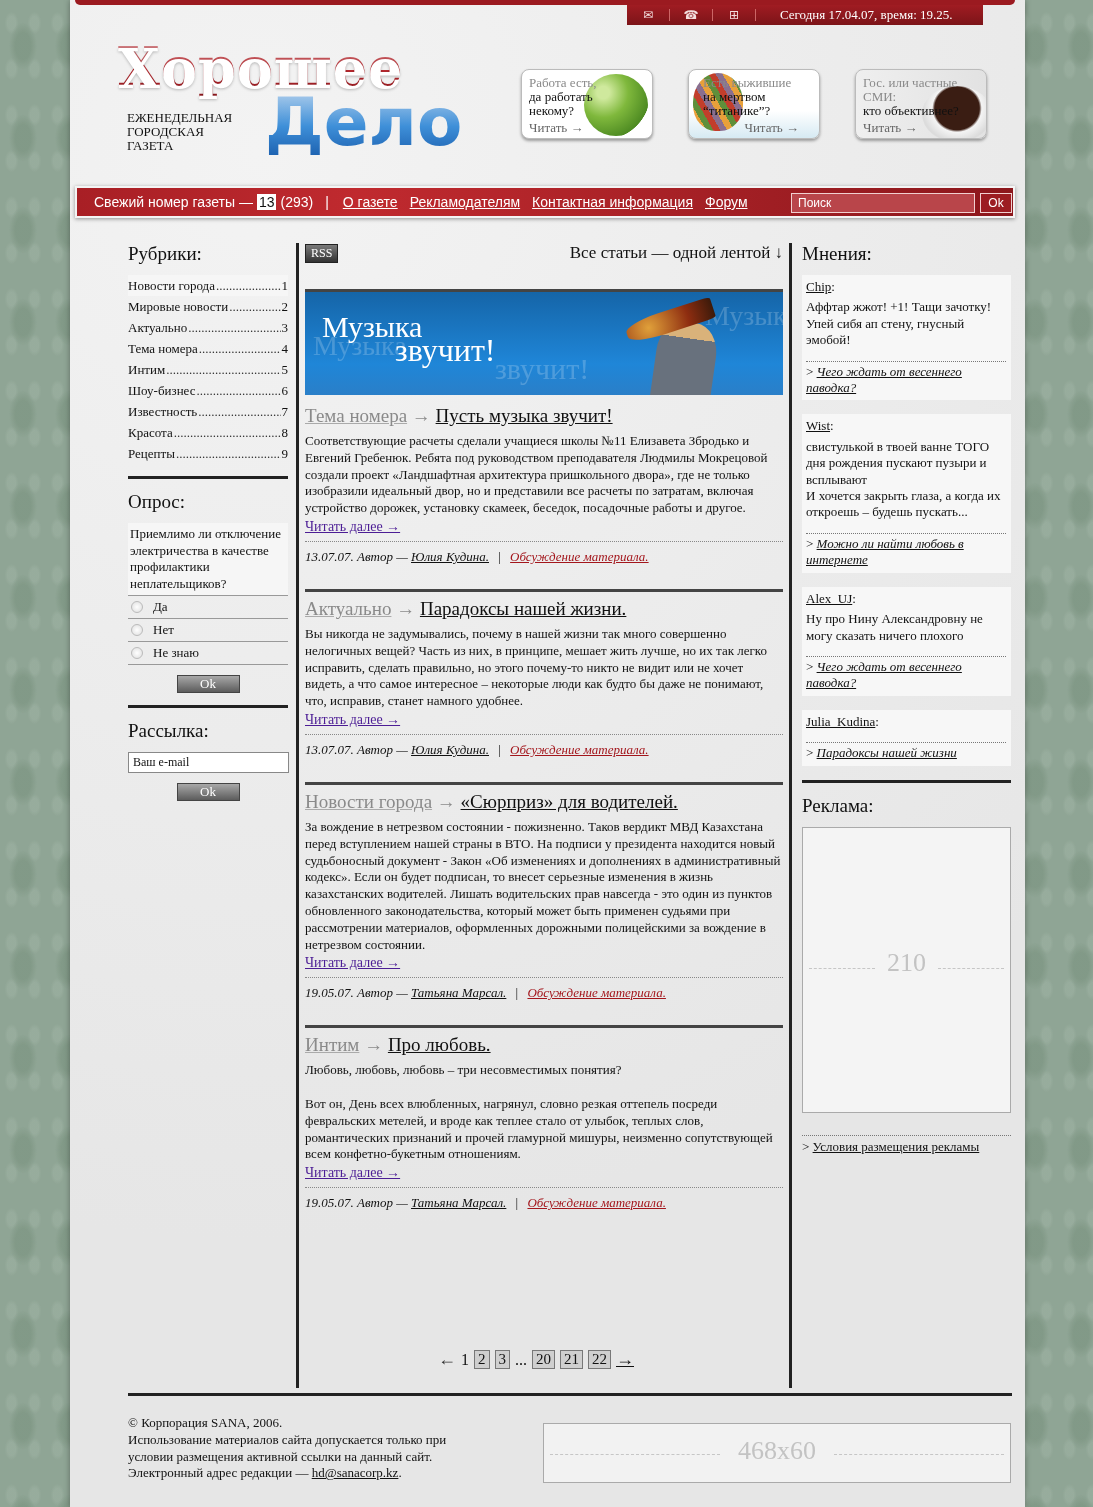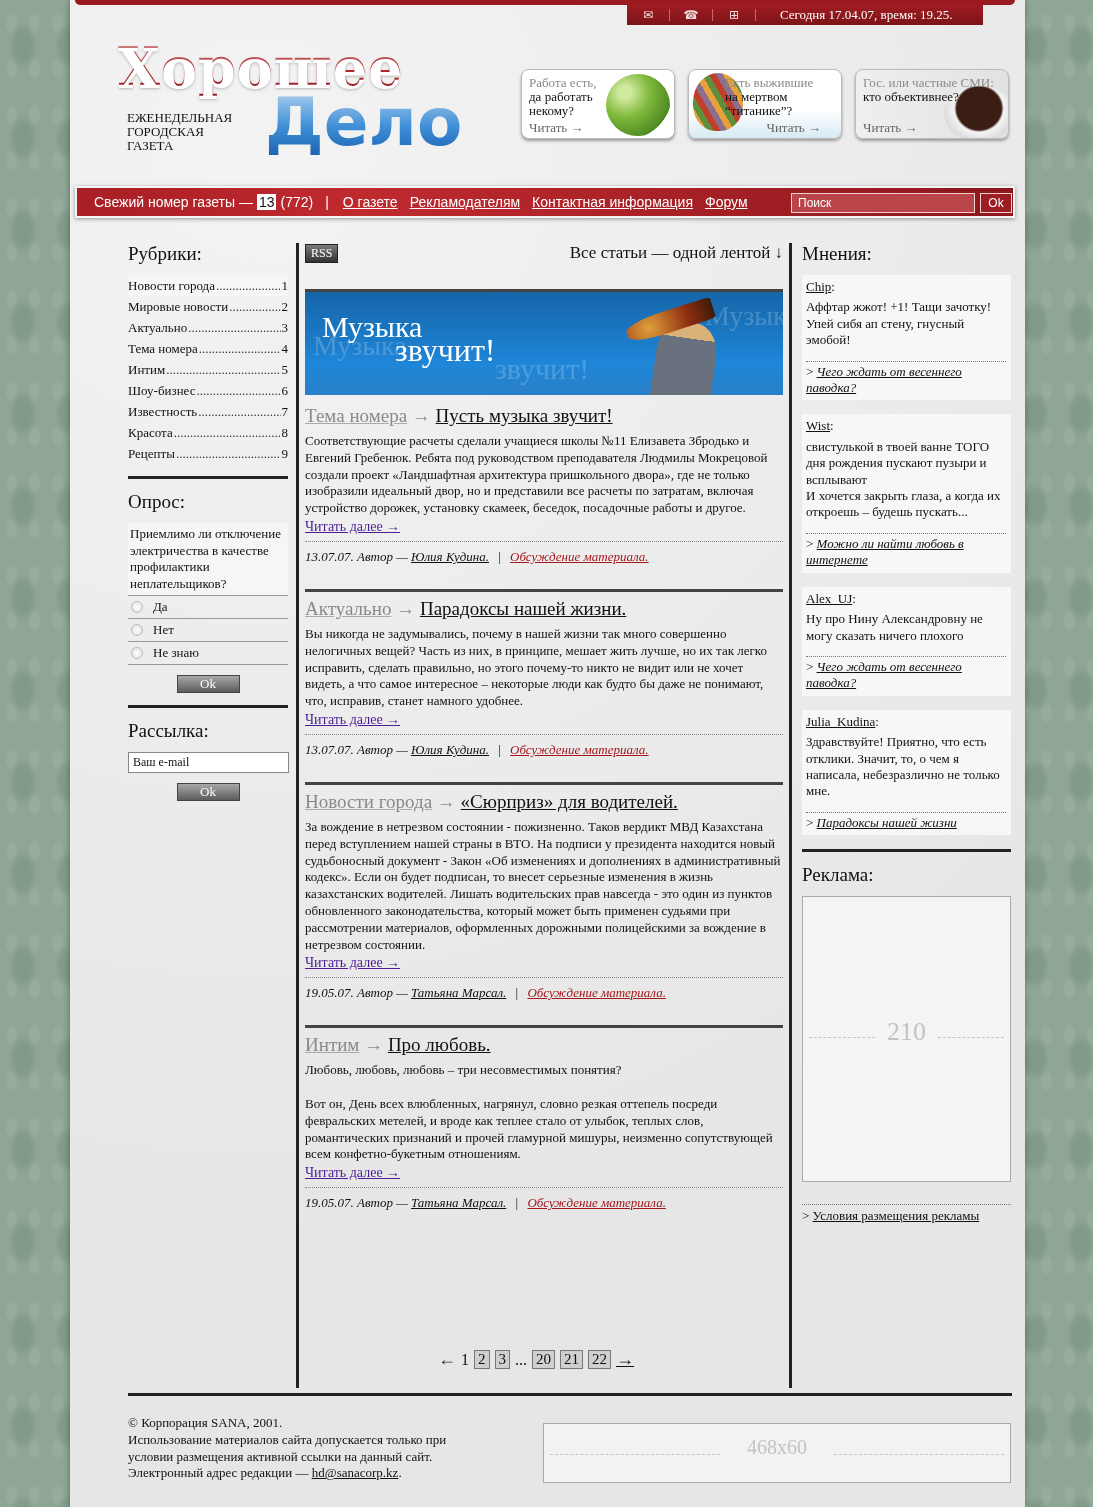--- a/index.html
+++ b/index.html
@@ -48,21 +48,21 @@
   .logo2 {
     position: absolute; left: 265px; top: 88px; font-family: "DejaVu Sans", sans-serif; font-weight: bold;
     font-size: 66px; line-height: 70px;
     background: linear-gradient(#b8d3ee 0%, #3e8fd8 55%, #1b5fae 100%);
     -webkit-background-clip: text; background-clip: text; -webkit-text-fill-color: transparent;
   }
   .tagline { position: absolute; left: 127px; top: 111px; font-size: 13px; line-height: 14px; text-transform: uppercase; color:#111; }
 
   
   .teaser {
-    position: absolute; top: 69px; width: 154px; height: 70px; border-radius: 8px;
+    position: absolute; top: 69px; width: 132px; height: 70px; border-radius: 8px;
     background: #fff; border: 1px solid #bbb; box-shadow: 0 2px 3px rgba(0,0,0,0.35);
     overflow: hidden; font-size: 13px; line-height: 14px;
   }
   .teaser .t-text { position: absolute; left: 7px; top: 6px; z-index: 2; }
   .teaser .t-grey { color: #8a8a8a; }
   .teaser .t-read { position: absolute; left: 7px; bottom: 3px; color: #666; z-index: 2; font-size: 13px; }
   .teaser .pic { position: absolute; }
   .t1 { left: 521px; }
   .t1 .pic { right: 4px; top: 4px; width: 64px; height: 62px; border-radius: 50%;
      background: radial-gradient(circle at 30% 30%, #cfe99d 10%, #7fb83c 40%, #4d8a22 75%, transparent 76%); }
@@ -148,21 +148,21 @@
   .adlabel { position:absolute; left:0; right:0; top: 120px; text-align:center; font-size: 26px; color: #c3c3c3; }
   .adline { position:absolute; top: 140px; height: 0; border-top: 1px dashed #c6c6c6; }
   .adcond { border-top: 1px dotted #777; margin-top: 22px; padding-top: 3px; font-size: 13px; }
   .adcond a { text-decoration: underline; }
 
   
   .footrule { position: absolute; left: 128px; top: 1393px; width: 884px; border-top: 3px solid #222; }
   .foot { position: absolute; left: 128px; top: 1415px; font-size: 13px; line-height: 16.8px; }
   .foot a { text-decoration: underline; }
   .fad { position: absolute; left: 543px; top: 1423px; width: 468px; height: 60px; border: 1px solid #aaa; background: #f2f2f2; }
-  .fad .lbl { position:absolute; left:0; right:0; top: 12px; text-align:center; font-size: 20px; color:#c3c3c3; }
+  .fad .lbl { position:absolute; left:0; right:0; top: 12px; text-align:center; font-size: 26px; color:#c3c3c3; }
   .fad .line { position:absolute; top: 30px; border-top: 1px dashed #c6c6c6; }
 </style>
 </head>
 <body>
 
 <div class="page"></div>
 <div class="topline"></div>
 
 <div class="topbar">
   <span class="ico">✉</span>
@@ -203,21 +203,21 @@
   <div class="t-text">
     <div class="t-grey">Гос. или частные СМИ:</div>
     <div>кто объективнее?</div>
   </div>
   <div class="t-read">Читать →</div>
 </div>
 
 <div class="nav">
   <span class="issue">Свежий номер газеты —</span>
   <span class="num">13</span>
-  <span>(772)</span>
+  <span>(293)</span>
   <span class="bar">|</span>
   <a class="nl">О газете</a>
   <a class="nl">Рекламодателям</a>
   <a class="nl">Контактная информация</a>
   <a class="nl">Форум</a>
   <div class="search">Поиск</div>
   <div class="ok">Ok</div>
 </div>
 
 <div class="left">
@@ -403,37 +403,36 @@
 И хочется закрыть глаза, а когда их откроешь – будешь пускать...</div>
     <div class="link"><span>&gt;</span> <a>Можно ли найти любовь в интернете</a></div>
   </div>
   <div class="op">
     <div><a class="name">Alex_UJ</a>:</div>
     <div class="txt">Ну про Нину Александровну не могу сказать ничего плохого</div>
     <div class="link"><span>&gt;</span> <a>Чего ждать от весеннего паводка?</a></div>
   </div>
   <div class="op">
     <div><a class="name">Julia_Kudina</a>:</div>
-    <div class="txt">Здравствуйте! Приятно, что есть отклики. Значит, то, о чем я написала, небезразлично не только мне.</div>
     <div class="link"><span>&gt;</span> <a>Парадоксы нашей жизни</a></div>
   </div>
 
   <div class="rule" style="margin-top:4px"></div>
   <div class="h2">Реклама:</div>
   <div class="adbox">
     <div class="adline" style="left:6px;width:66px"></div>
     <div class="adline" style="right:6px;width:66px"></div>
     <div class="adlabel">210</div>
   </div>
   <div class="adcond"><span>&gt;</span> <a>Условия размещения рекламы</a></div>
 </div>
 
 <div class="footrule"></div>
 <div class="foot">
-  <div>© Корпорация SANA, 2001.</div>
+  <div>© Корпорация SANA, 2006.</div>
   <div>Использование материалов сайта допускается только при</div>
   <div>условии размещения активной ссылки на данный сайт.</div>
   <div><span>Электронный адрес редакции —</span> <a>hd@sanacorp.kz</a><span>.</span></div>
 </div>
 <div class="fad">
   <div class="line" style="left:6px;width:170px"></div>
   <div class="line" style="right:6px;width:170px"></div>
   <div class="lbl">468x60</div>
 </div>
 

